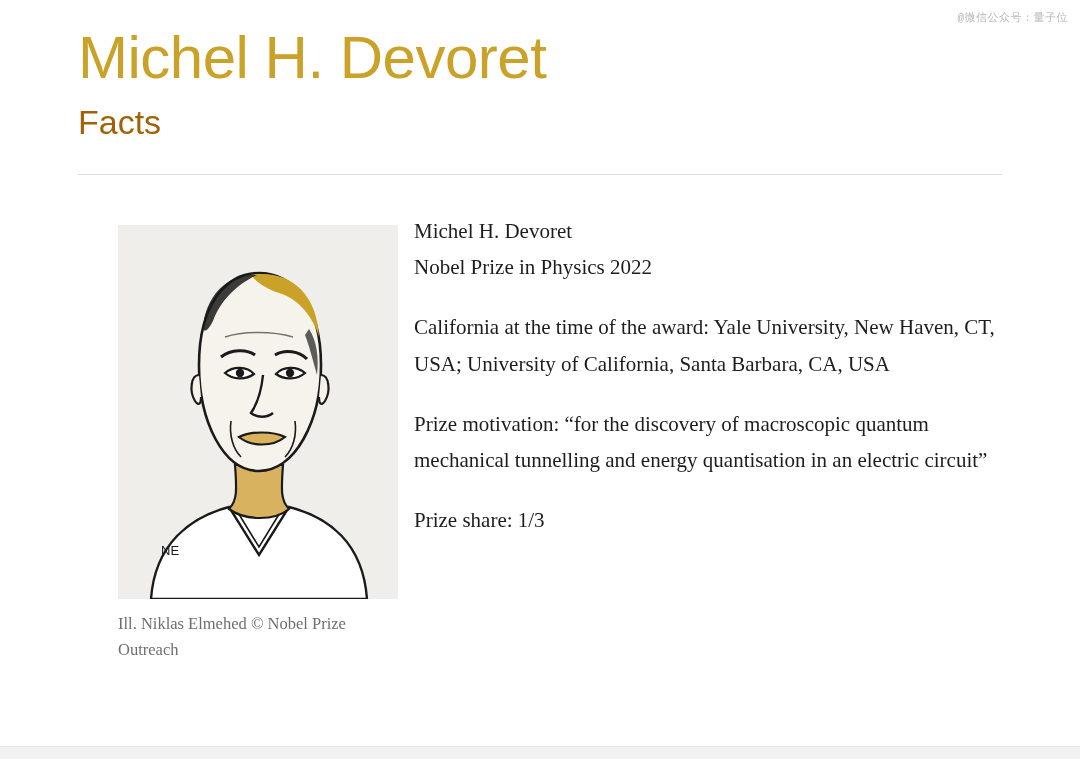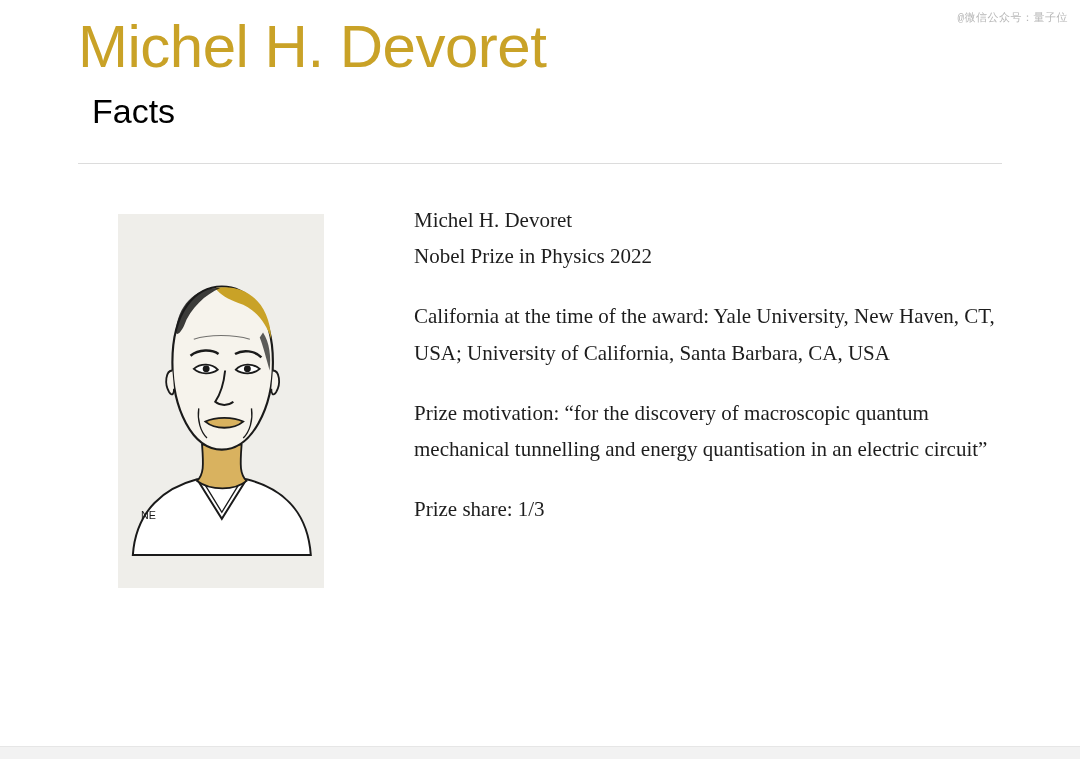--- a/index.html
+++ b/index.html
@@ -28,40 +28,40 @@
     top: 10px;
     right: 12px;
     font-family: Liberation Mono, monospace;
     font-size: 11px;
     color: #b7b7b7;
     letter-spacing: 0.5px;
     white-space: nowrap;
   }
 
   .content {
-    padding: 0 78px;
+    padding: 11px 78px;
   }
 
   .laureate-name {
     font-family: "Liberation Sans", sans-serif;
     font-size: 60px;
     font-weight: 400;
     color: #c9a227;
     letter-spacing: -0.5px;
     margin: 0;
     padding-top: 12px;
     line-height: 1.15;
   }
 
   .section-title {
     font-family: "Liberation Sans", sans-serif;
     font-size: 34px;
     font-weight: 400;
-    color: #000000;
-    margin: 8px 0 0 14px;
+    color: #a16207;
+    margin: 8px 0 0 0;
     line-height: 1.3;
   }
 
   .divider {
     margin-top: 30px;
     border: 0;
     border-top: 1px solid #dcdcdc;
     width: 100%;
   }
 
@@ -71,21 +71,21 @@
     margin-top: 34px;
   }
 
   .figure {
     width: 250px;
     flex: 0 0 250px;
     margin-right: 46px;
   }
 
   .portrait {
-    width: 206px;
+    width: 280px;
     height: 374px;
     background: #efeeea;
     display: block;
     position: relative;
     overflow: hidden;
   }
 
   .portrait svg {
     display: block;
     width: 100%;
@@ -182,20 +182,21 @@
             <path d="M162 196 C164 210 160 224 152 232" fill="none" stroke="#1a1a1a" stroke-width="1.6"></path>
 
             <path d="M66 150 C58 150 56 166 62 176 C66 182 68 178 68 172" fill="#f6f3ec" stroke="#1a1a1a" stroke-width="2.2"></path>
             <path d="M188 150 C196 150 198 166 192 176 C188 182 186 178 186 172" fill="#f6f3ec" stroke="#1a1a1a" stroke-width="2.2"></path>
 
             <path d="M92 112 C110 106 140 106 160 112" fill="none" stroke="#1a1a1a" stroke-width="1.4" opacity="0.6"></path>
 
             <text x="28" y="330" font-family="Liberation Sans, sans-serif" font-size="13" fill="#1a1a1a">NE</text>
           </svg>
         </div>
+        <figcaption class="caption">Ill. Niklas Elmehed © Nobel Prize Outreach</figcaption>
       </figure>
 
       <div class="facts">
         <p>
           <span class="line">Michel H. Devoret</span>
           <span class="line">Nobel Prize in Physics 2022</span>
         </p>
         <p>California at the time of the award: Yale University, New Haven, CT, USA; University of California, Santa Barbara, CA, USA</p>
         <p>Prize motivation: “for the discovery of macroscopic quantum mechanical tunnelling and energy quantisation in an electric circuit”</p>
         <p>Prize share: 1/3</p>

